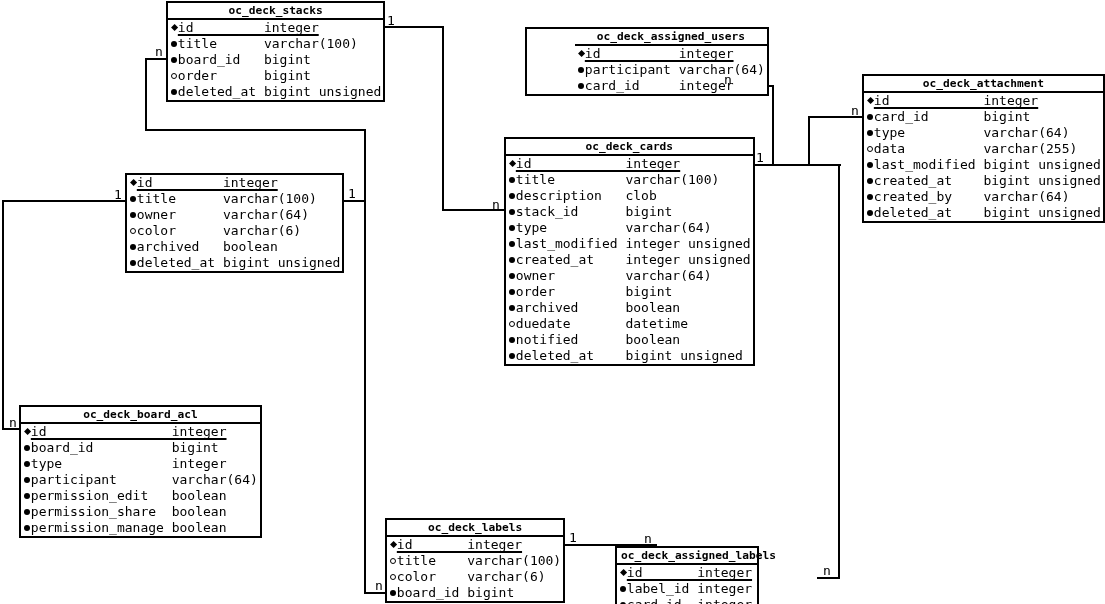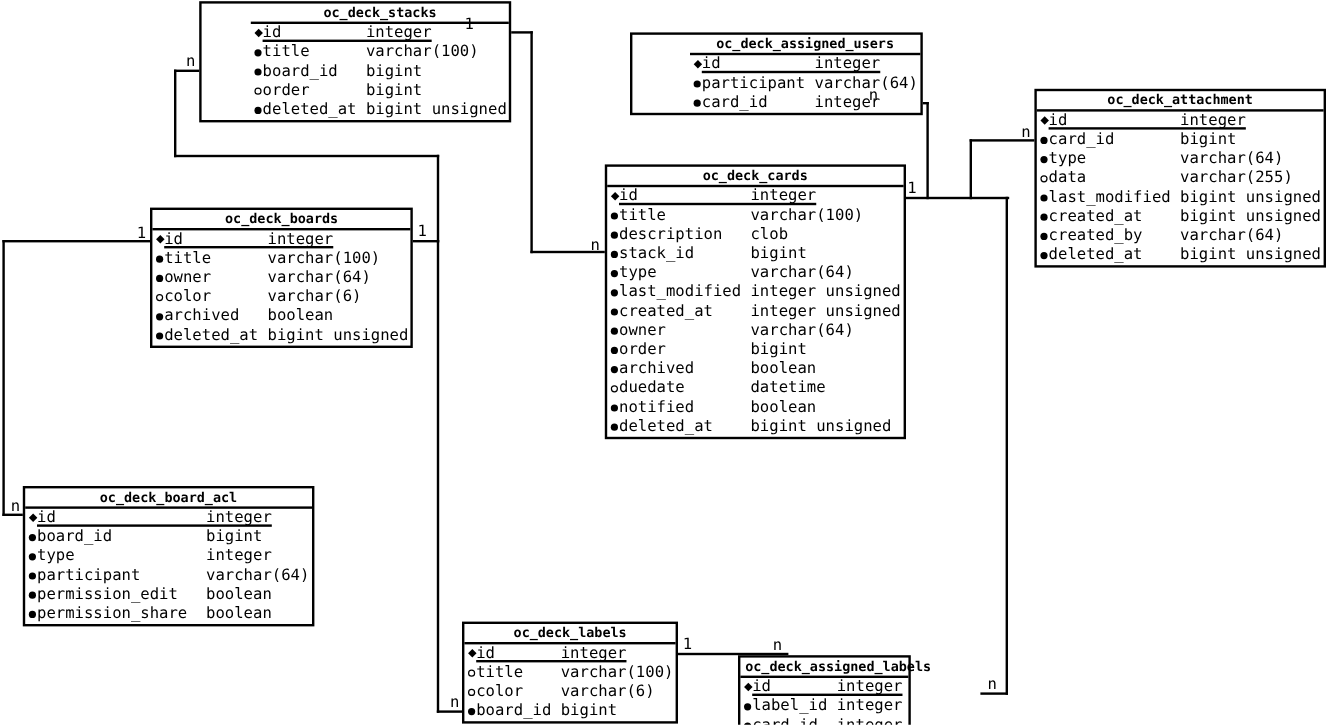--- a/index.html
+++ b/index.html
@@ -53,21 +53,21 @@
     <div class="seg" style="left: 817px; top: 577px; width: 23px; height: 2px; background: rgb(0, 0, 0);"></div>
     <div class="card-label" style="left: 823px; top: 564px;">n</div>
     <div class="seg" style="left: 2px; top: 200px; width: 125px; height: 2px; background: rgb(0, 0, 0);"></div>
     <div class="seg" style="left: 2px; top: 200px; width: 2px; height: 230px; background: rgb(0, 0, 0);"></div>
     <div class="seg" style="left: 2px; top: 428px; width: 21px; height: 2px; background: rgb(0, 0, 0);"></div>
     <div class="card-label" style="left: 114px; top: 188px;">1</div>
     <div class="card-label" style="left: 9px; top: 416px;">n</div>
     <div class="seg" style="left: 564px; top: 544px; width: 93px; height: 2px; background: rgb(0, 0, 0);"></div>
     <div class="card-label" style="left: 569px; top: 531px;">1</div>
     <div class="card-label" style="left: 644px; top: 532px;">n</div>
-    <div class="tbl" style="left: 166px; top: 1px; padding-left: 41px;">
+    <div class="tbl" style="left: 166px; top: 1px;">
       <div class="tbl-title">oc_deck_stacks</div>
       <div class="rows">
         <div class="trow"><span class="bullet pk"></span><span class="ctext pk-u">id         integer</span></div>
         <div class="trow"><span class="bullet notnull"></span><span class="ctext">title      varchar(100)</span></div>
         <div class="trow"><span class="bullet notnull"></span><span class="ctext">board_id   bigint</span></div>
         <div class="trow"><span class="bullet nullable"></span><span class="ctext">order      bigint</span></div>
         <div class="trow"><span class="bullet notnull"></span><span class="ctext">deleted_at bigint unsigned</span></div>
       </div>
     </div>
     <div class="tbl" style="left: 525px; top: 27px; padding-left: 48px;">
@@ -85,21 +85,20 @@
         <div class="trow"><span class="bullet notnull"></span><span class="ctext">card_id       bigint</span></div>
         <div class="trow"><span class="bullet notnull"></span><span class="ctext">type          varchar(64)</span></div>
         <div class="trow"><span class="bullet nullable"></span><span class="ctext">data          varchar(255)</span></div>
         <div class="trow"><span class="bullet notnull"></span><span class="ctext">last_modified bigint unsigned</span></div>
         <div class="trow"><span class="bullet notnull"></span><span class="ctext">created_at    bigint unsigned</span></div>
         <div class="trow"><span class="bullet notnull"></span><span class="ctext">created_by    varchar(64)</span></div>
         <div class="trow"><span class="bullet notnull"></span><span class="ctext">deleted_at    bigint unsigned</span></div>
       </div>
     </div>
     <div class="tbl" style="left: 125px; top: 173px;">
-      <div class="tbl-title">oc_deck_boards</div>
       <div class="rows">
         <div class="trow"><span class="bullet pk"></span><span class="ctext pk-u">id         integer</span></div>
         <div class="trow"><span class="bullet notnull"></span><span class="ctext">title      varchar(100)</span></div>
         <div class="trow"><span class="bullet notnull"></span><span class="ctext">owner      varchar(64)</span></div>
         <div class="trow"><span class="bullet nullable"></span><span class="ctext">color      varchar(6)</span></div>
         <div class="trow"><span class="bullet notnull"></span><span class="ctext">archived   boolean</span></div>
         <div class="trow"><span class="bullet notnull"></span><span class="ctext">deleted_at bigint unsigned</span></div>
       </div>
     </div>
     <div class="tbl" style="left: 504px; top: 137px;">
@@ -122,20 +121,21 @@
     </div>
     <div class="tbl" style="left: 19px; top: 405px;">
       <div class="tbl-title">oc_deck_board_acl</div>
       <div class="rows">
         <div class="trow"><span class="bullet pk"></span><span class="ctext pk-u">id                integer</span></div>
         <div class="trow"><span class="bullet notnull"></span><span class="ctext">board_id          bigint</span></div>
         <div class="trow"><span class="bullet notnull"></span><span class="ctext">type              integer</span></div>
         <div class="trow"><span class="bullet notnull"></span><span class="ctext">participant       varchar(64)</span></div>
         <div class="trow"><span class="bullet notnull"></span><span class="ctext">permission_edit   boolean</span></div>
         <div class="trow"><span class="bullet notnull"></span><span class="ctext">permission_share  boolean</span></div>
+        <div class="trow"><span class="bullet notnull"></span><span class="ctext">permission_manage boolean</span></div>
       </div>
     </div>
     <div class="tbl" style="left: 385px; top: 518px;">
       <div class="tbl-title">oc_deck_labels</div>
       <div class="rows">
         <div class="trow"><span class="bullet pk"></span><span class="ctext pk-u">id       integer</span></div>
         <div class="trow"><span class="bullet nullable"></span><span class="ctext">title    varchar(100)</span></div>
         <div class="trow"><span class="bullet nullable"></span><span class="ctext">color    varchar(6)</span></div>
         <div class="trow"><span class="bullet notnull"></span><span class="ctext">board_id bigint</span></div>
       </div>

